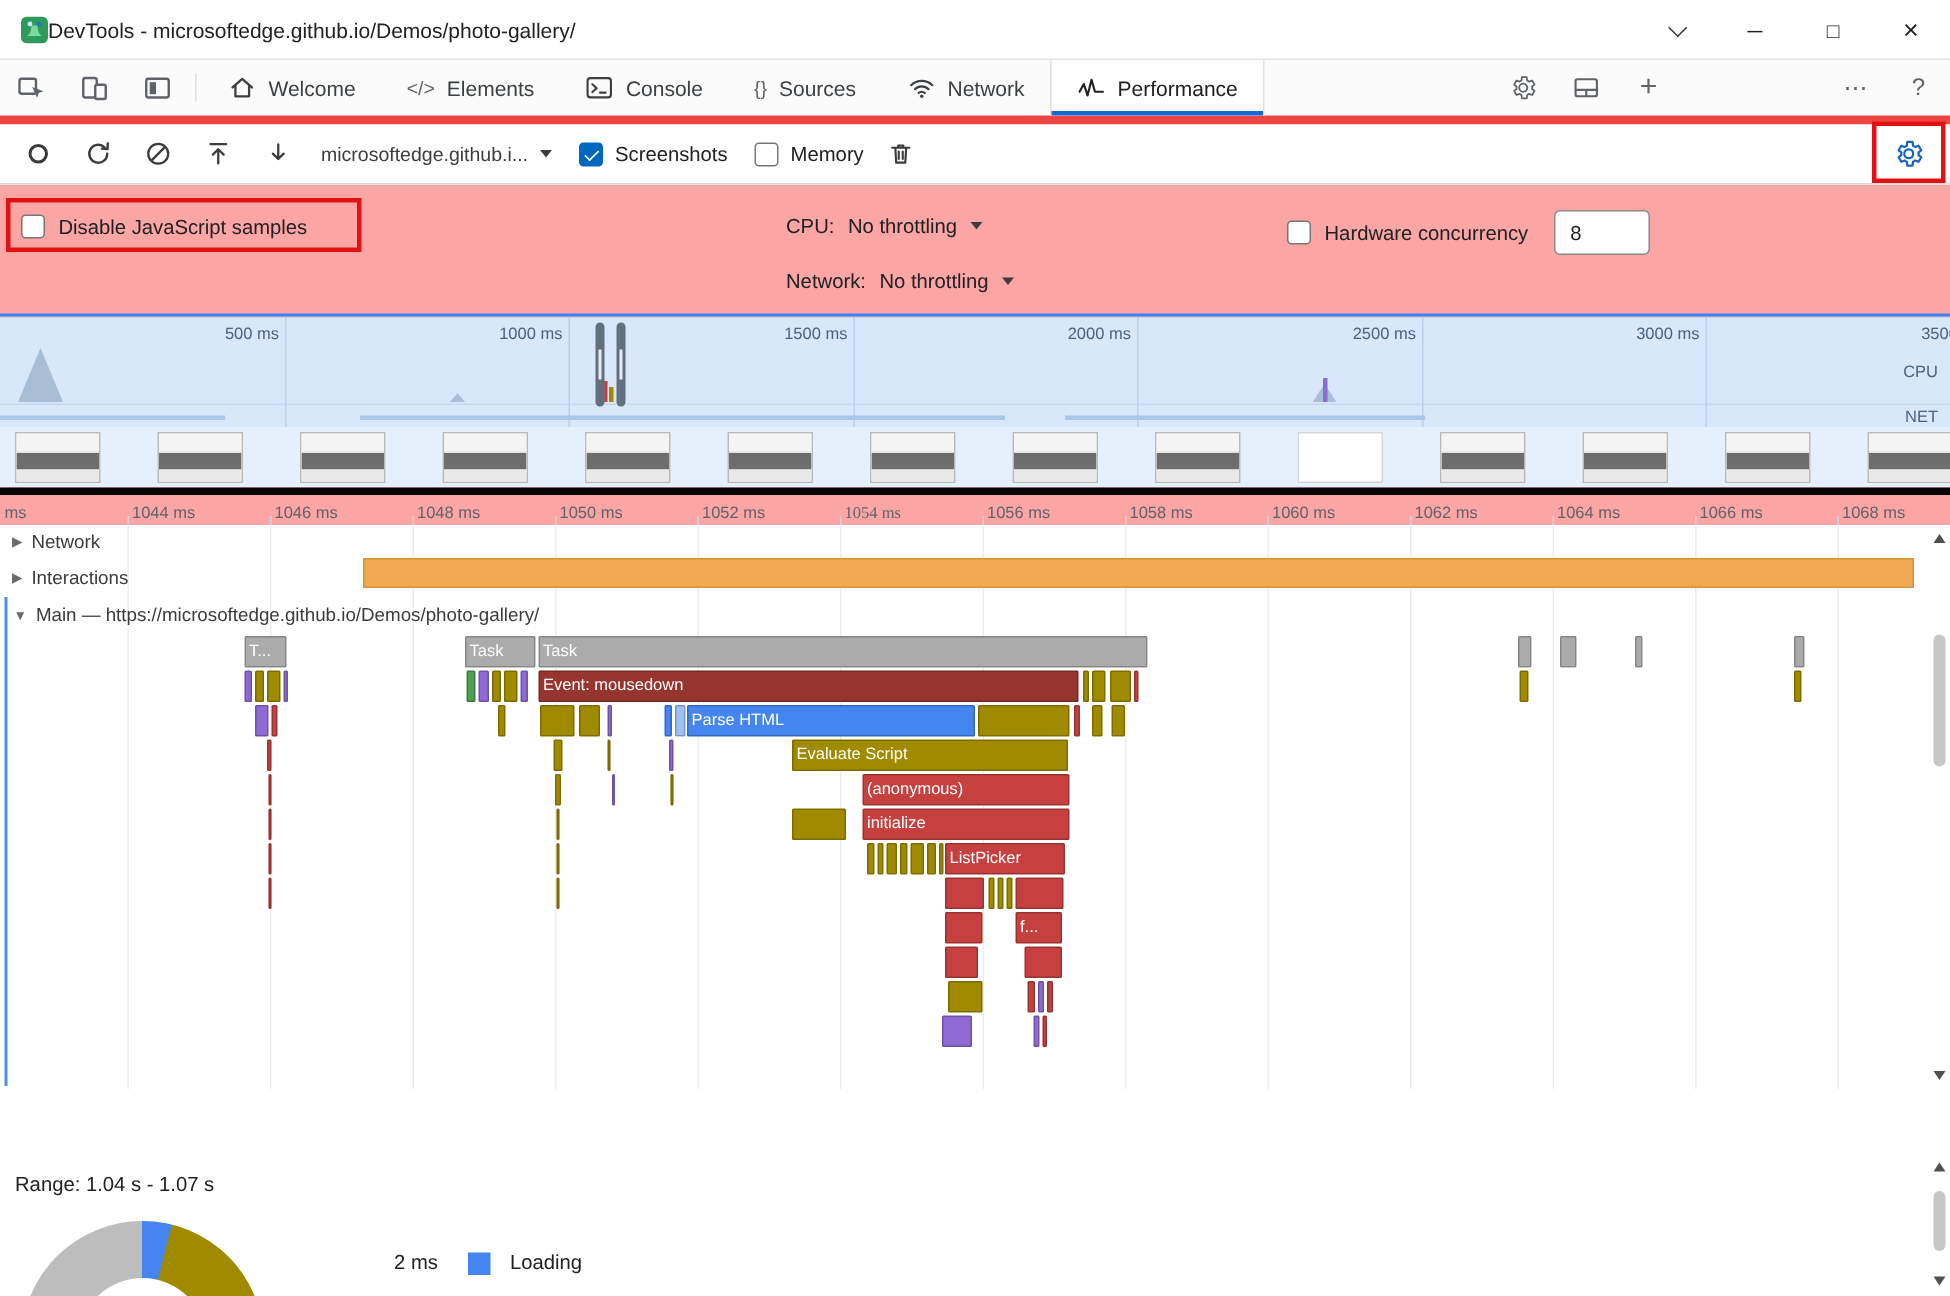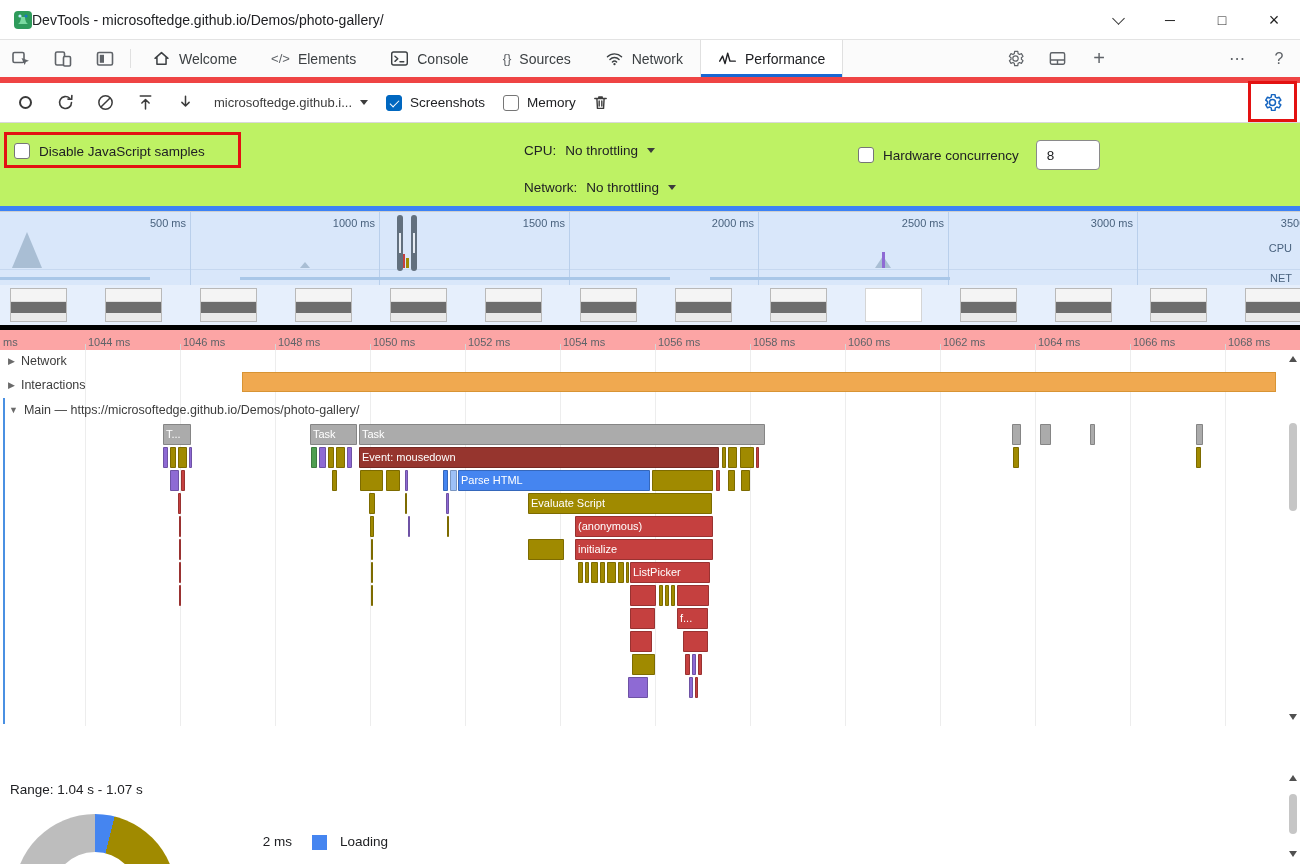--- a/index.html
+++ b/index.html
@@ -38,21 +38,21 @@
   .url-select{display:flex;align-items:center;gap:8px;margin-left:4px;font-size:13px;color:#3c3c3c;max-width:220px}
   .url-select .txt{max-width:188px;overflow:hidden;white-space:nowrap}
   .caret{width:0;height:0;border-left:4.5px solid transparent;border-right:4.5px solid transparent;border-top:5.5px solid #3c3c3c}
   .chk-row{display:flex;align-items:center;gap:8px;font-size:13.5px;color:#202124;margin-left:8px;white-space:nowrap}
   .checkbox{width:16px;height:16px;border:1px solid #767676;border-radius:3px;background:#fff;position:relative;flex:none}
   .checkbox.checked{background:#0067c0;border-color:#0067c0}
   .checkbox.checked::after{content:"";position:absolute;left:3px;top:4px;width:8px;height:4px;border-left:1.8px solid #fff;border-bottom:1.8px solid #fff;transform:rotate(-45deg)}
   .pt-gear{margin-left:auto;width:36px;height:34px;color:#1665c0}
 
   
-  .settings{position:absolute;top:123px;left:0;right:0;height:88px;background:#bef264;border-bottom:5px solid #3b82f6;z-index:4}
+  .settings{position:absolute;top:123px;left:0;right:0;height:88px;background:#fca5a5;border-bottom:2px solid #3b82f6;z-index:4}
   .s-item{position:absolute;display:flex;align-items:center;gap:9px;font-size:13.5px;color:#202124;white-space:nowrap}
   .s-dis{left:14px;top:20px}
   .s-adv{left:14px;top:57px}
   .s-cpu{left:524px;top:20px}
   .s-net{left:524px;top:57px}
   .s-hw{left:858px;top:17px}
   .hw-input{width:64px;height:30px;border:1px solid #8a8a8a;border-radius:4px;font-size:13.5px;padding:0 10px;margin-left:8px;font-family:inherit;color:#202124}
 
   
   .overview{position:absolute;top:211px;left:0;right:0;height:74px;background:#d9e7fa;border-top:1px solid #cfcfcf;overflow:hidden}
@@ -404,21 +404,21 @@
       </div>
     </div>
 
   <div class="ruler">
       <div class="ruler-label" style="left: 3px;">ms</div>
       <div class="ruler-label" style="left: 88px;">1044 ms</div>
       <div class="ruler-label" style="left: 183px;">1046 ms</div>
       <div class="ruler-label" style="left: 278px;">1048 ms</div>
       <div class="ruler-label" style="left: 373px;">1050 ms</div>
       <div class="ruler-label" style="left: 468px;">1052 ms</div>
-      <div class="ruler-label" style="left: 563px;">1054 ms</div>
+      <div class="ruler-label" style="left: 563px; font-family: Liberation Serif, serif;">1054 ms</div>
       <div class="ruler-label" style="left: 658px;">1056 ms</div>
       <div class="ruler-label" style="left: 753px;">1058 ms</div>
       <div class="ruler-label" style="left: 848px;">1060 ms</div>
       <div class="ruler-label" style="left: 943px;">1062 ms</div>
       <div class="ruler-label" style="left: 1038px;">1064 ms</div>
       <div class="ruler-label" style="left: 1133px;">1066 ms</div>
       <div class="ruler-label" style="left: 1228px;">1068 ms</div>
       <div class="ruler-tick" style="left: 85px;"></div>
       <div class="ruler-tick" style="left: 180px;"></div>
       <div class="ruler-tick" style="left: 275px;"></div>

